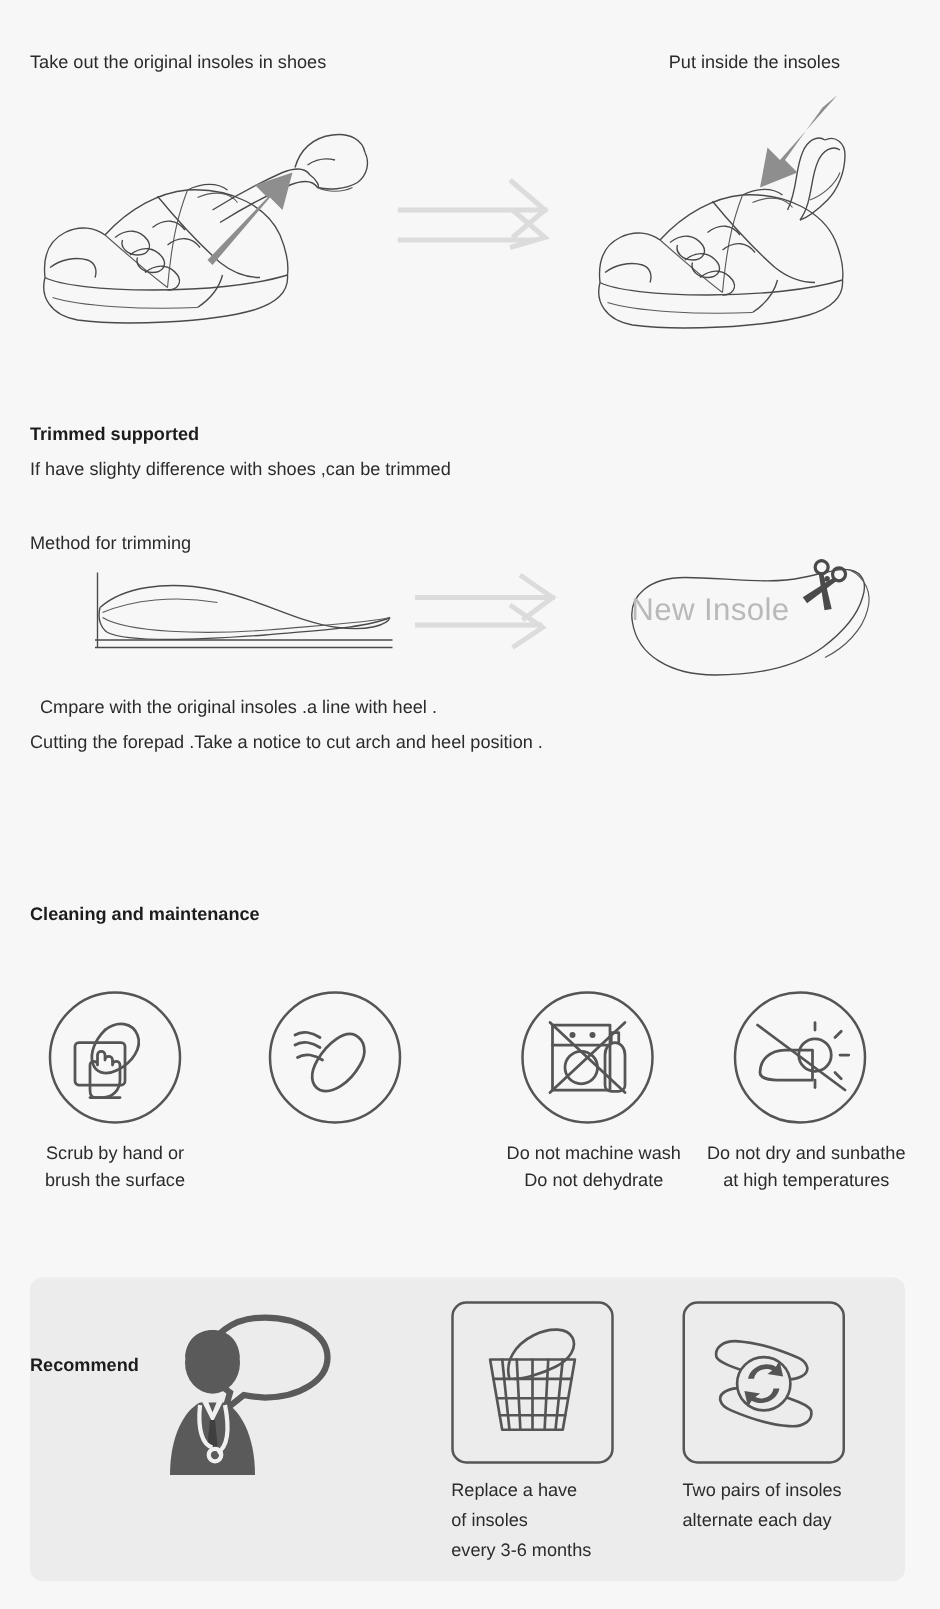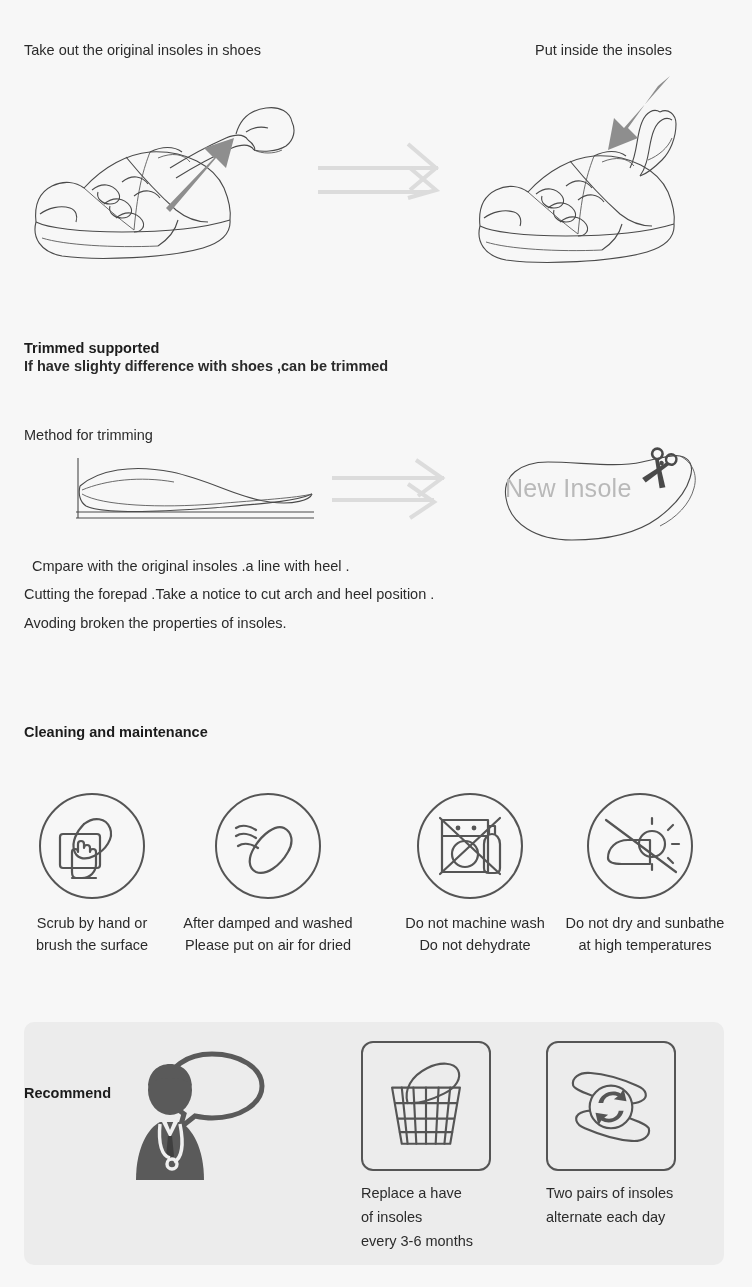--- a/index.html
+++ b/index.html
@@ -26,21 +26,21 @@
   #shoe-right { left: 462px; top: 56px;  width: 300px; height: 215px; }
   .shoe-svg { width: 100%; height: 100%; display: block; }
 
   
   #arrow-sep-1 { position: absolute; left: 318px; top: 142px; width: 140px; height: 76px; }
   #arrow-sep-2 { position: absolute; left: 332px; top: 458px; width: 130px; height: 62px; }
   .sep-svg { width: 100%; height: 100%; display: block; }
 
   
   #t-head   { left: 24px; top: 338px; }
-  #t-sub    { left: 24px; top: 356px; font-weight: bold; }
+  #t-sub    { left: 24px; top: 366px; }
   #t-method { left: 24px; top: 425px; }
 
   #insole-profile { position: absolute; left: 62px; top: 450px; width: 270px; height: 80px; }
   #new-insole     { position: absolute; left: 476px; top: 440px; width: 245px; height: 110px; }
   .ni-label {
     position: absolute; left: 505px; top: 474px;
     font-size: 25px; color: #b9b9b9; letter-spacing: .3px;
     font-family: "Liberation Sans", sans-serif; white-space: pre;
   }
 
@@ -219,21 +219,20 @@
         <path d="M9 10 L26 34 L21 37 L6 12 Z"></path>
         <path d="M18 10 L1 34 L6 37 L21 12 Z"></path>
         <circle cx="13.5" cy="13" r="2.2"></circle>
       </g>
     </svg>
   </div>
   <div class="ni-label">New Insole</div>
 
   <div class="txt" id="t-l1">Cmpare with the original insoles .a line with heel .</div>
   <div class="txt" id="t-l2">Cutting the forepad .Take a notice to cut arch and heel position .</div>
-  <div class="txt" id="t-l3">Avoding broken the properties of insoles.</div>
 
   <div class="txt bold" id="c-head">Cleaning and maintenance</div>
 
   <div class="clean-row">
 
     <div class="clean-cell cell-1">
       <svg class="clean-ico" viewBox="0 0 112 112">
         <circle cx="56" cy="56" r="52" fill="none" stroke="#555" stroke-width="2"></circle>
         <path class="ico-ln" d="M48 34 C58 26 70 28 74 38 C78 48 70 60 58 66 C48 71 40 68 38 60"></path>
         <path class="ico-ln" d="M38 60 C36 52 40 42 48 34"></path>
@@ -248,24 +247,20 @@
     </div>
 
     <div class="clean-cell cell-2">
       <svg class="clean-ico" viewBox="0 0 112 112">
         <circle cx="56" cy="56" r="52" fill="none" stroke="#555" stroke-width="2"></circle>
         <path class="ico-ln" d="M72 38 C80 42 82 52 76 62 C68 76 54 86 44 82 C36 78 36 68 42 58 C50 44 64 34 72 38 Z"></path>
         <path class="ico-ln" d="M24 38 C30 34 38 36 44 40"></path>
         <path class="ico-ln" d="M24 46 C30 42 38 44 44 48"></path>
         <path class="ico-ln" d="M26 56 C32 52 40 54 46 58"></path>
       </svg>
-      <div class="clean-cap">
-        <span>After damped and washed</span>
-        <span>Please put on air for dried</span>
-      </div>
     </div>
 
     <div class="clean-cell cell-3">
       <svg class="clean-ico" viewBox="0 0 112 112">
         <circle cx="56" cy="56" r="52" fill="none" stroke="#555" stroke-width="2"></circle>
         <rect class="ico-ln" x="28" y="30" width="46" height="52"></rect>
         <path class="ico-ln" d="M28 46 L74 46"></path>
         <circle class="ico-ln" cx="51" cy="64" r="13"></circle>
         <circle cx="44" cy="38" r="2.4" fill="#555"></circle>
         <circle cx="60" cy="38" r="2.4" fill="#555"></circle>

